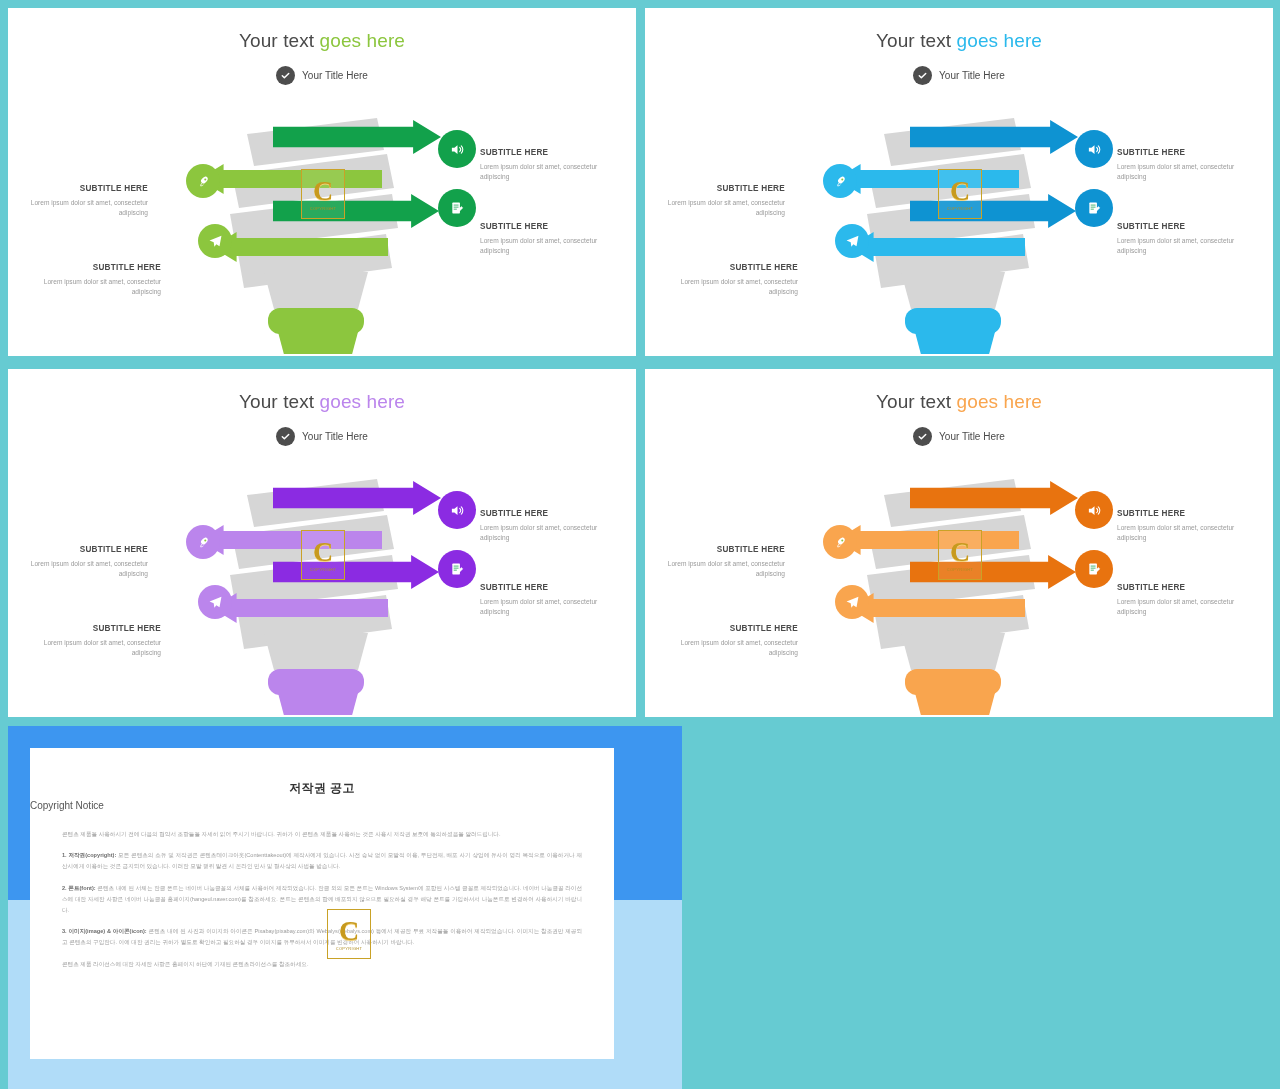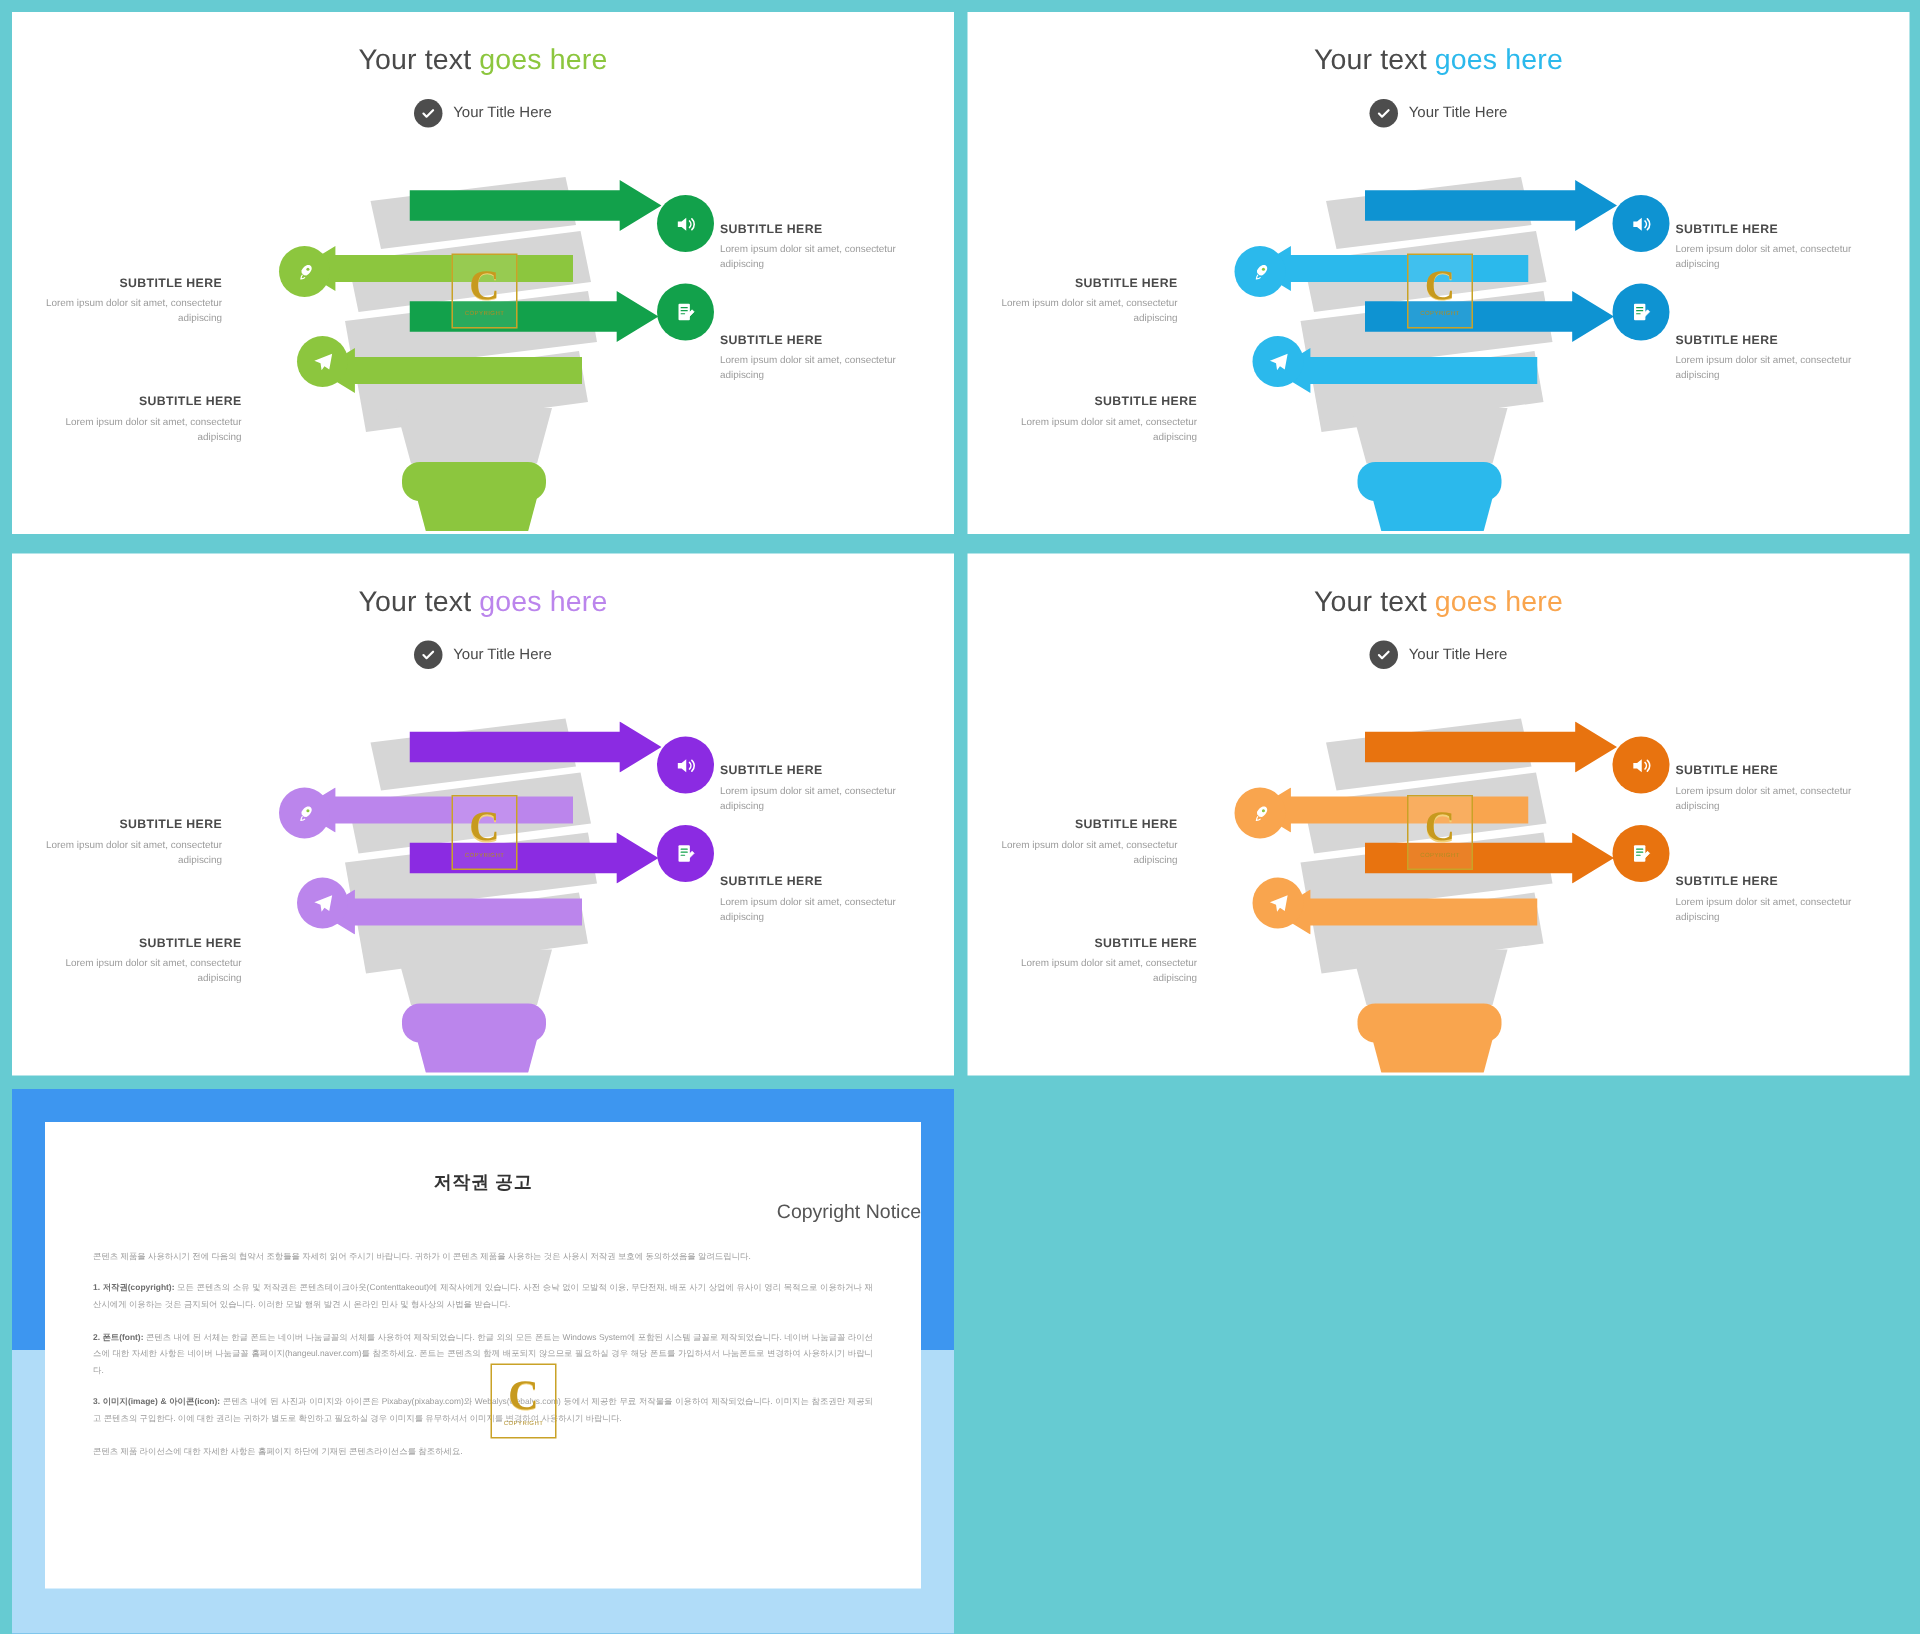--- a/index.html
+++ b/index.html
@@ -81,34 +81,35 @@
   .badge{
     position:absolute;border-radius:50%;
     display:flex;align-items:center;justify-content:center;
   }
   .badge svg{display:block;}
 
   
   #copyright-panel{
     position:absolute;left:8px;top:726px;width:628px;height:363px;
     background:#3d96f0;
+    padding-left:46px;
   }
   #copyright-panel .lower{
     position:absolute;left:0;right:0;top:174px;bottom:0;background:#b0dcf8;
   }
   #copyright-sheet{
     position:absolute;left:22px;top:22px;width:584px;height:311px;
     background:#ffffff;overflow:hidden;
   }
   .doc-title{
     text-align:center;font-size:12px;font-weight:bold;color:#333;
     margin-top:32px;letter-spacing:.4px;
   }
   .doc-sub{
-    text-align:right;font-size:13px;color:#555;margin-top:3px;
+    text-align:left;font-size:10px;color:#555;margin-top:3px;
   }
   .doc-body{
     margin:18px 32px 0 32px;color:#9a9a9a;font-size:5.6px;line-height:2.0;
     text-align:justify;
   }
   .doc-body p{margin:0 0 10px 0;}
   .doc-body b{color:#6d6d6d;}
   .doc-wm{
     position:absolute;left:297px;top:161px;
   }

